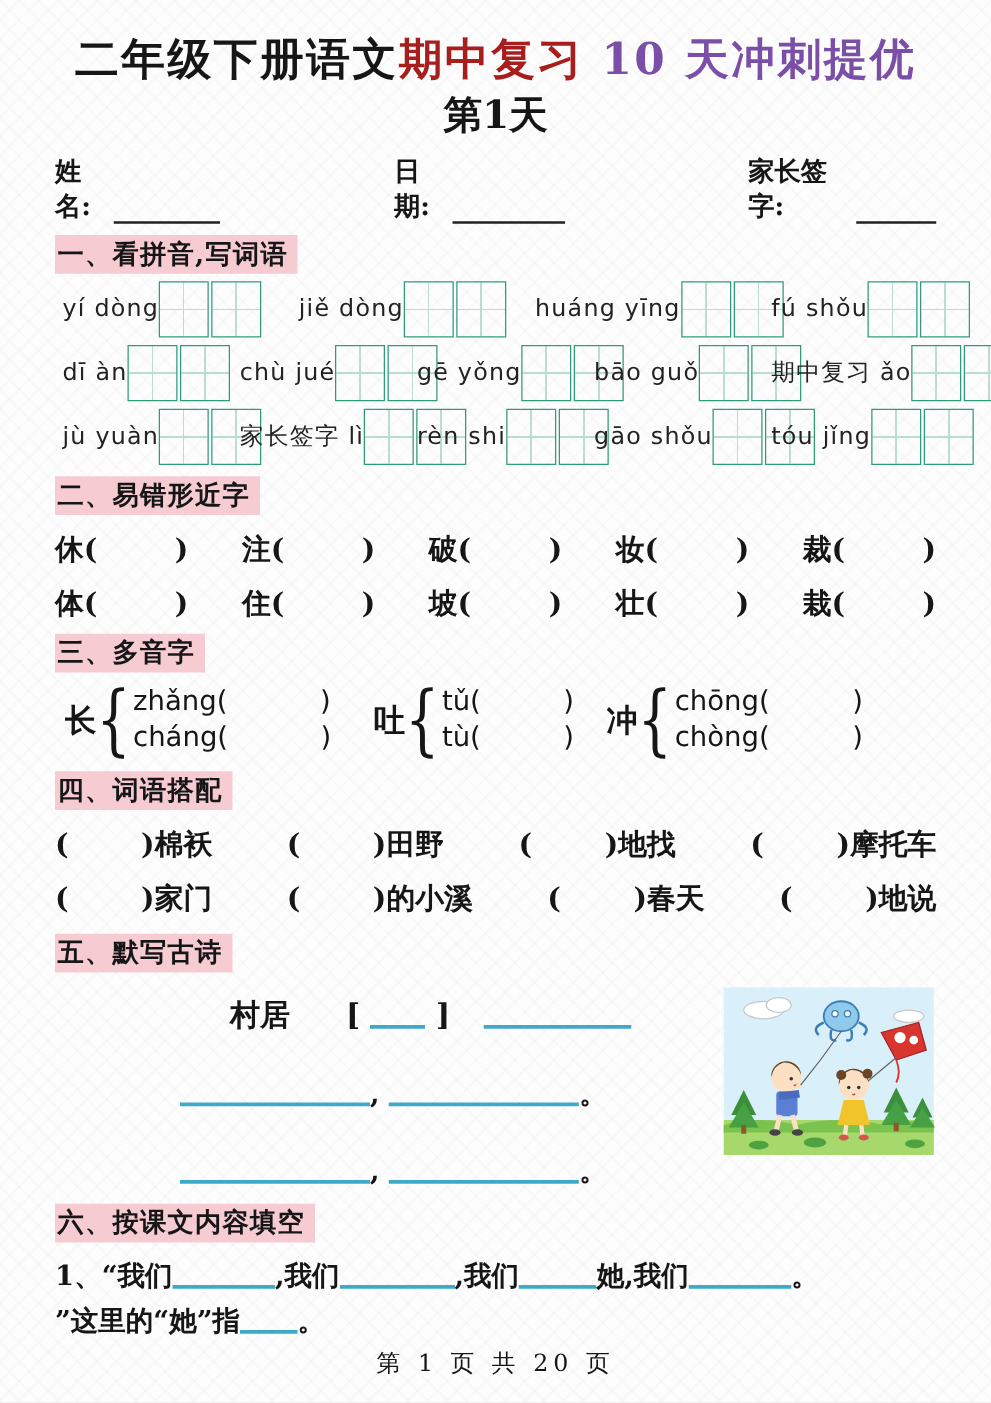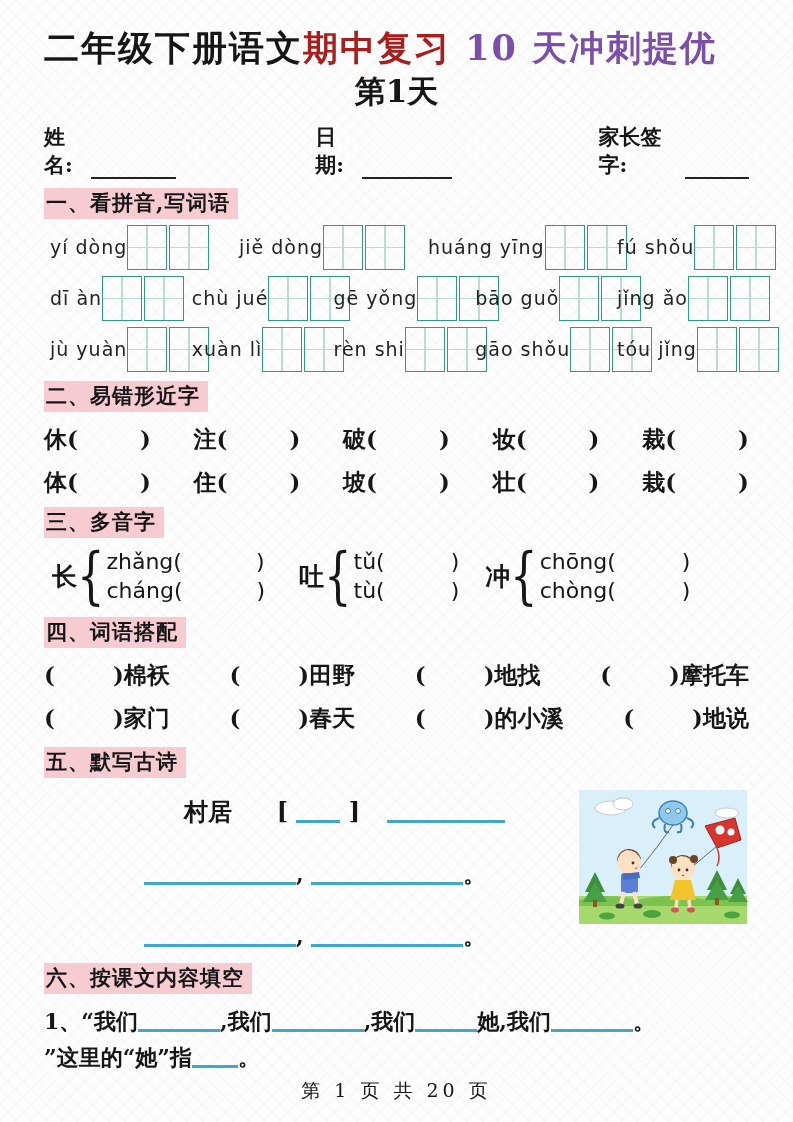--- a/index.html
+++ b/index.html
@@ -13,21 +13,21 @@
       repeating-linear-gradient(45deg, rgba(190,195,205,0.07) 0 2px, transparent 2px 11px),
       repeating-linear-gradient(-45deg, rgba(190,195,205,0.07) 0 2px, transparent 2px 11px),
       #fefdfd;
     color:#161616;
     overflow:hidden;
     padding:28px 44px 0 44px;
   }
   .zh { font-family:"DejaVu Serif","Liberation Serif",serif; }
 
   
-  .title { text-align:left; font-size:35px; font-weight:bold; letter-spacing:2px; line-height:1.15; }
+  .title { text-align:center; font-size:35px; font-weight:bold; letter-spacing:2px; line-height:1.15; }
   .title .t-red    { color:#a81e1c; }
   .title .t-purple { color:#7b4ea8; }
   .day { text-align:center; font-size:31px; font-weight:bold; margin-top:3px; }
   .info-row { display:flex; align-items:flex-end; margin-top:10px; font-size:21px; font-weight:bold; }
   .info-row .grow1 { width:78px; } .info-row .grow2 { width:96px; }
   .u-black { display:inline-block; border-bottom:2px solid #222; height:1.05em; vertical-align:-2px; }
   .w68{width:68px;} .w90{width:90px;} .w95{width:95px;}
 
   
   .sec-h {
@@ -163,37 +163,37 @@
         </div>
       </div>
     <div class="py-cell">
         <div class="py-label">bāo guǒ</div>
         <div class="pair">
           <div class="charbox"></div>
           <div class="charbox"></div>
         </div>
       </div>
     <div class="py-cell">
-        <div class="py-label">jǐng ǎo</div>
+        <div class="py-label">期中复习 ǎo</div>
         <div class="pair">
           <div class="charbox"></div>
           <div class="charbox"></div>
         </div>
       </div>
   </div>
   <div class="py-row">
     <div class="py-cell">
         <div class="py-label">jù yuàn</div>
         <div class="pair">
           <div class="charbox"></div>
           <div class="charbox"></div>
         </div>
       </div>
     <div class="py-cell">
-        <div class="py-label">xuàn lì</div>
+        <div class="py-label">家长签字 lì</div>
         <div class="pair">
           <div class="charbox"></div>
           <div class="charbox"></div>
         </div>
       </div>
     <div class="py-cell">
         <div class="py-label">rèn shi</div>
         <div class="pair">
           <div class="charbox"></div>
           <div class="charbox"></div>
@@ -261,22 +261,22 @@
 
   <div style="margin-top:4px"><span class="sec-h zh">四、词语搭配</span></div>
   <div class="s4-row zh">
     <span><span class="paren">(</span><span class="s4-gap"></span><span class="paren">)</span><span>棉袄</span></span>
     <span><span class="paren">(</span><span class="s4-gap"></span><span class="paren">)</span><span>田野</span></span>
     <span><span class="paren">(</span><span class="s4-gap"></span><span class="paren">)</span><span>地找</span></span>
     <span><span class="paren">(</span><span class="s4-gap"></span><span class="paren">)</span><span>摩托车</span></span>
   </div>
   <div class="s4-row zh">
     <span><span class="paren">(</span><span class="s4-gap"></span><span class="paren">)</span><span>家门</span></span>
+    <span><span class="paren">(</span><span class="s4-gap"></span><span class="paren">)</span><span>的小溪</span></span>
     <span><span class="paren">(</span><span class="s4-gap"></span><span class="paren">)</span><span>春天</span></span>
-    <span><span class="paren">(</span><span class="s4-gap"></span><span class="paren">)</span><span>的小溪</span></span>
     <span><span class="paren">(</span><span class="s4-gap"></span><span class="paren">)</span><span>地说</span></span>
   </div>
 
   <div style="margin-top:4px"><span class="sec-h zh">五、默写古诗</span></div>
   <div class="s5-wrap">
     <div class="s5-left">
       <div class="poem-title-line zh">
         <span>村居</span>
         <span style="display:inline-block;width:28px"></span>
         <span>[</span>

